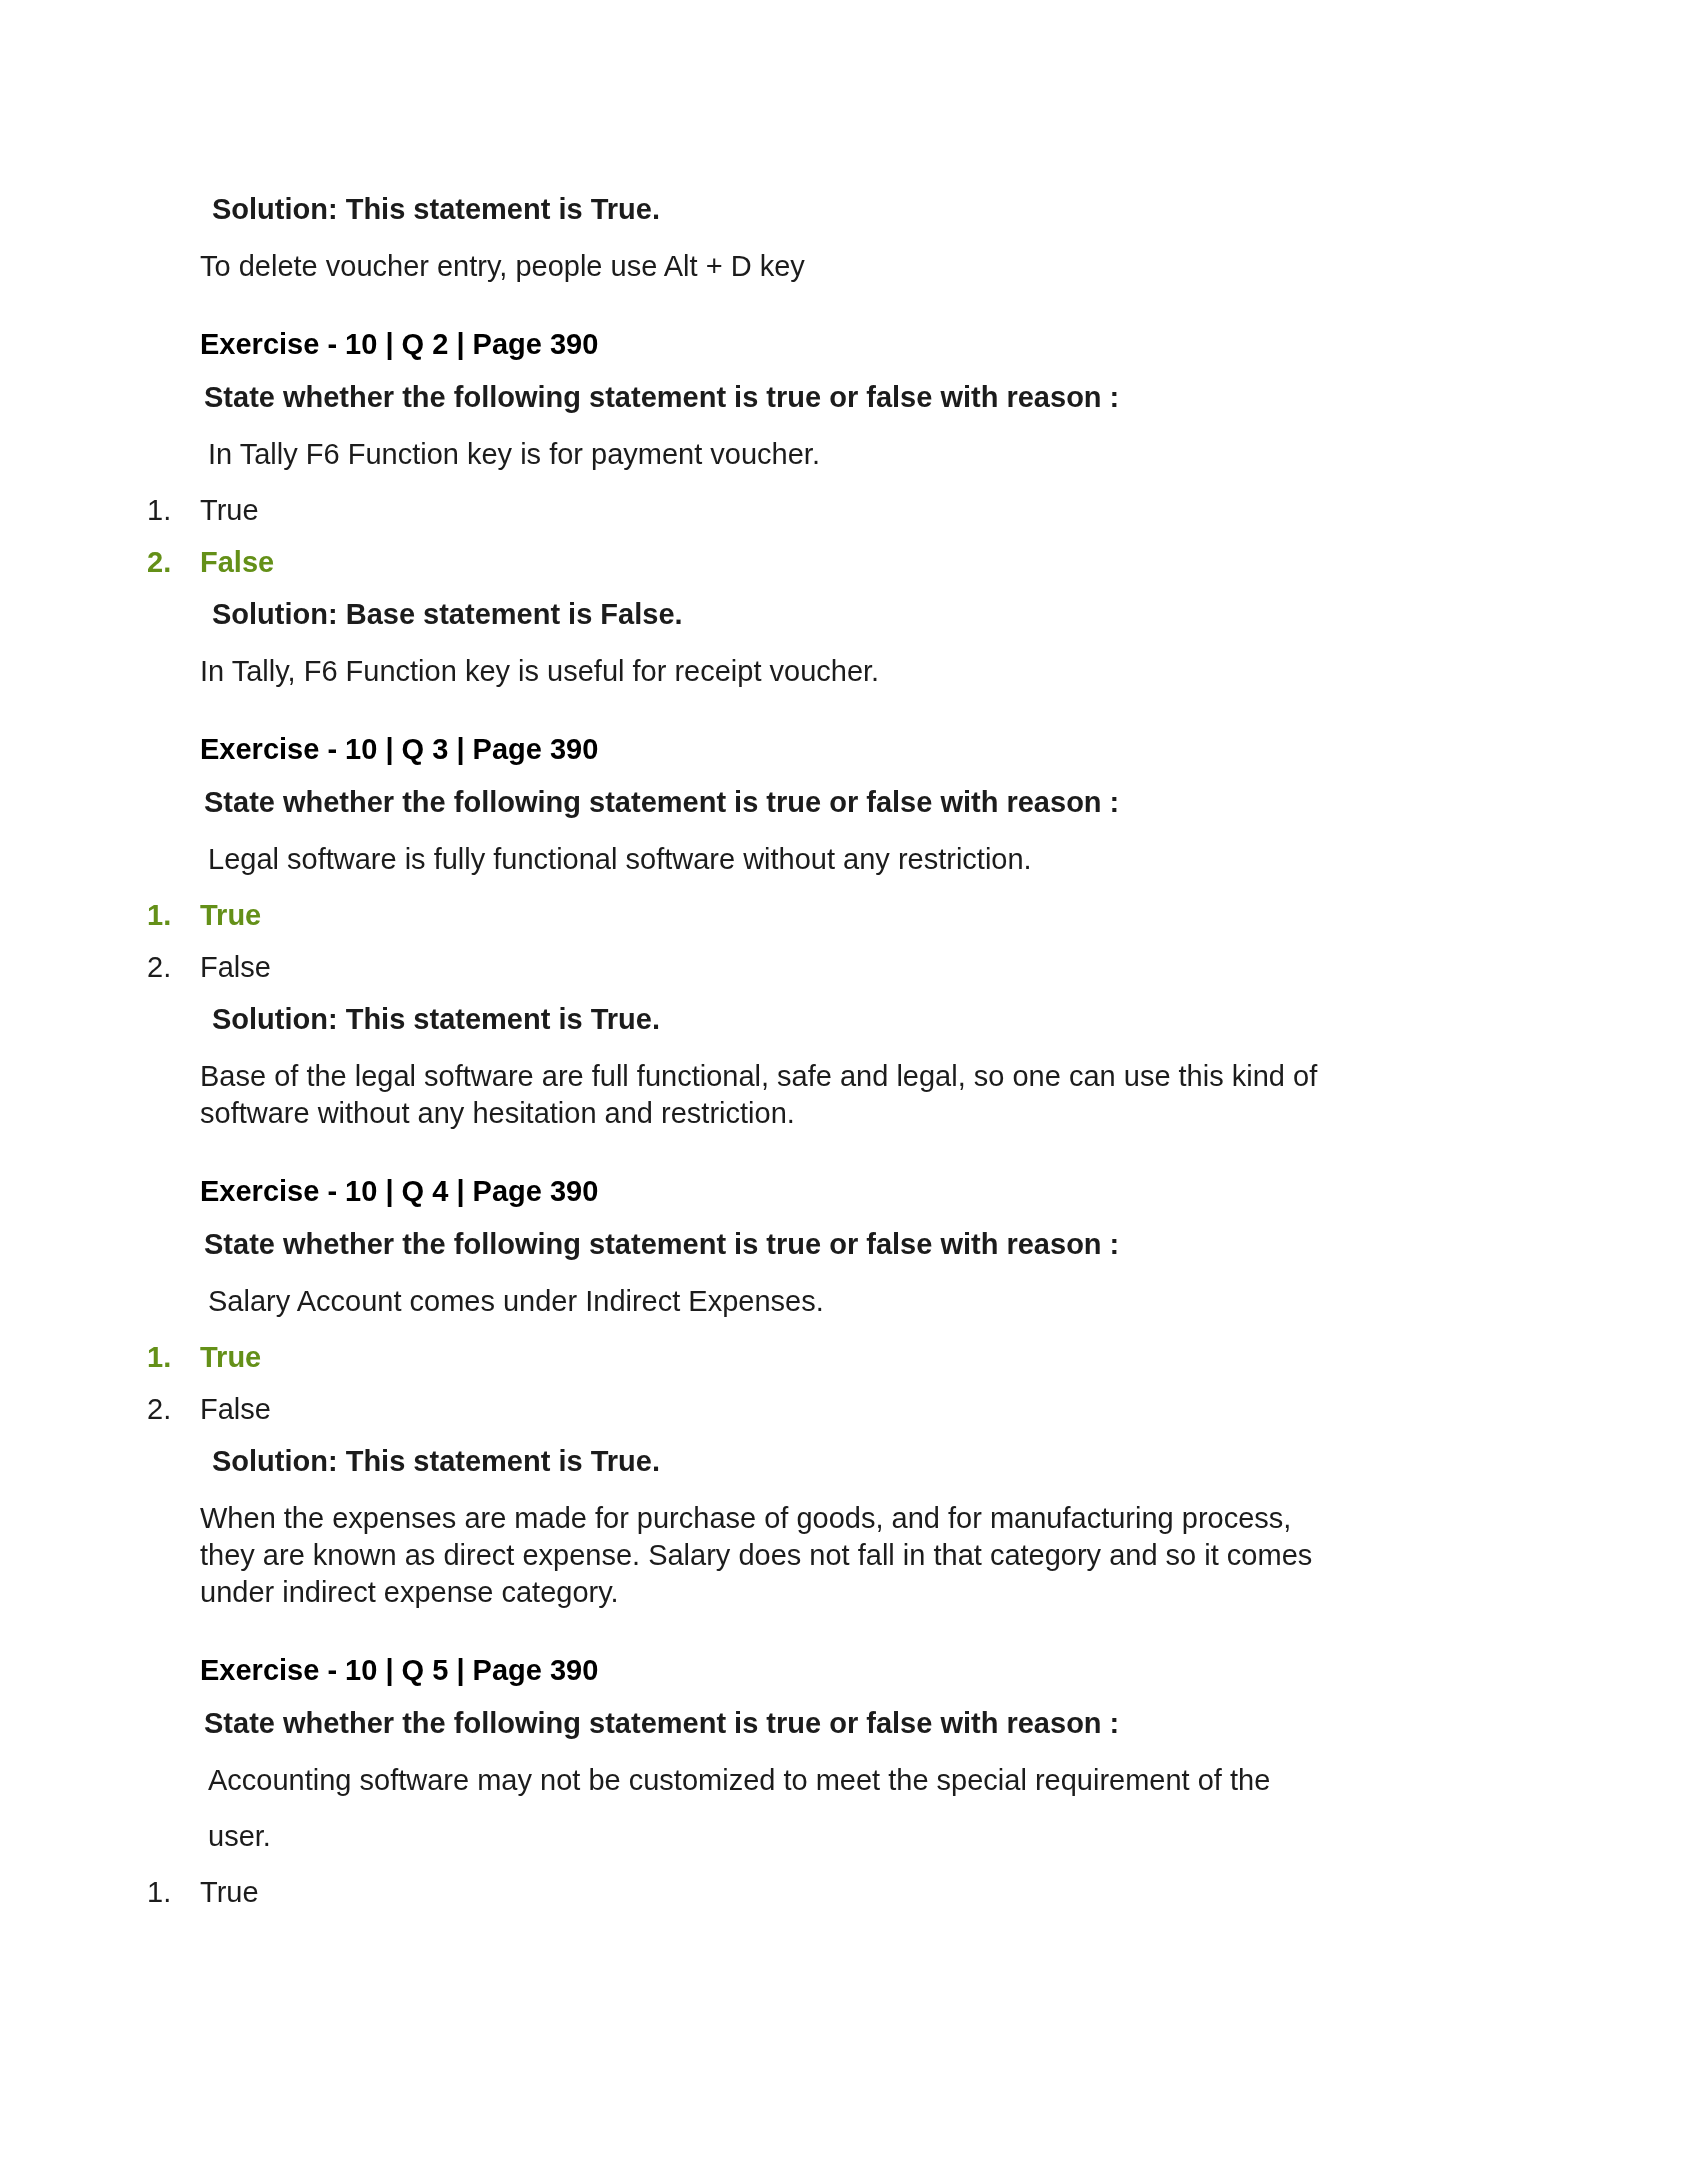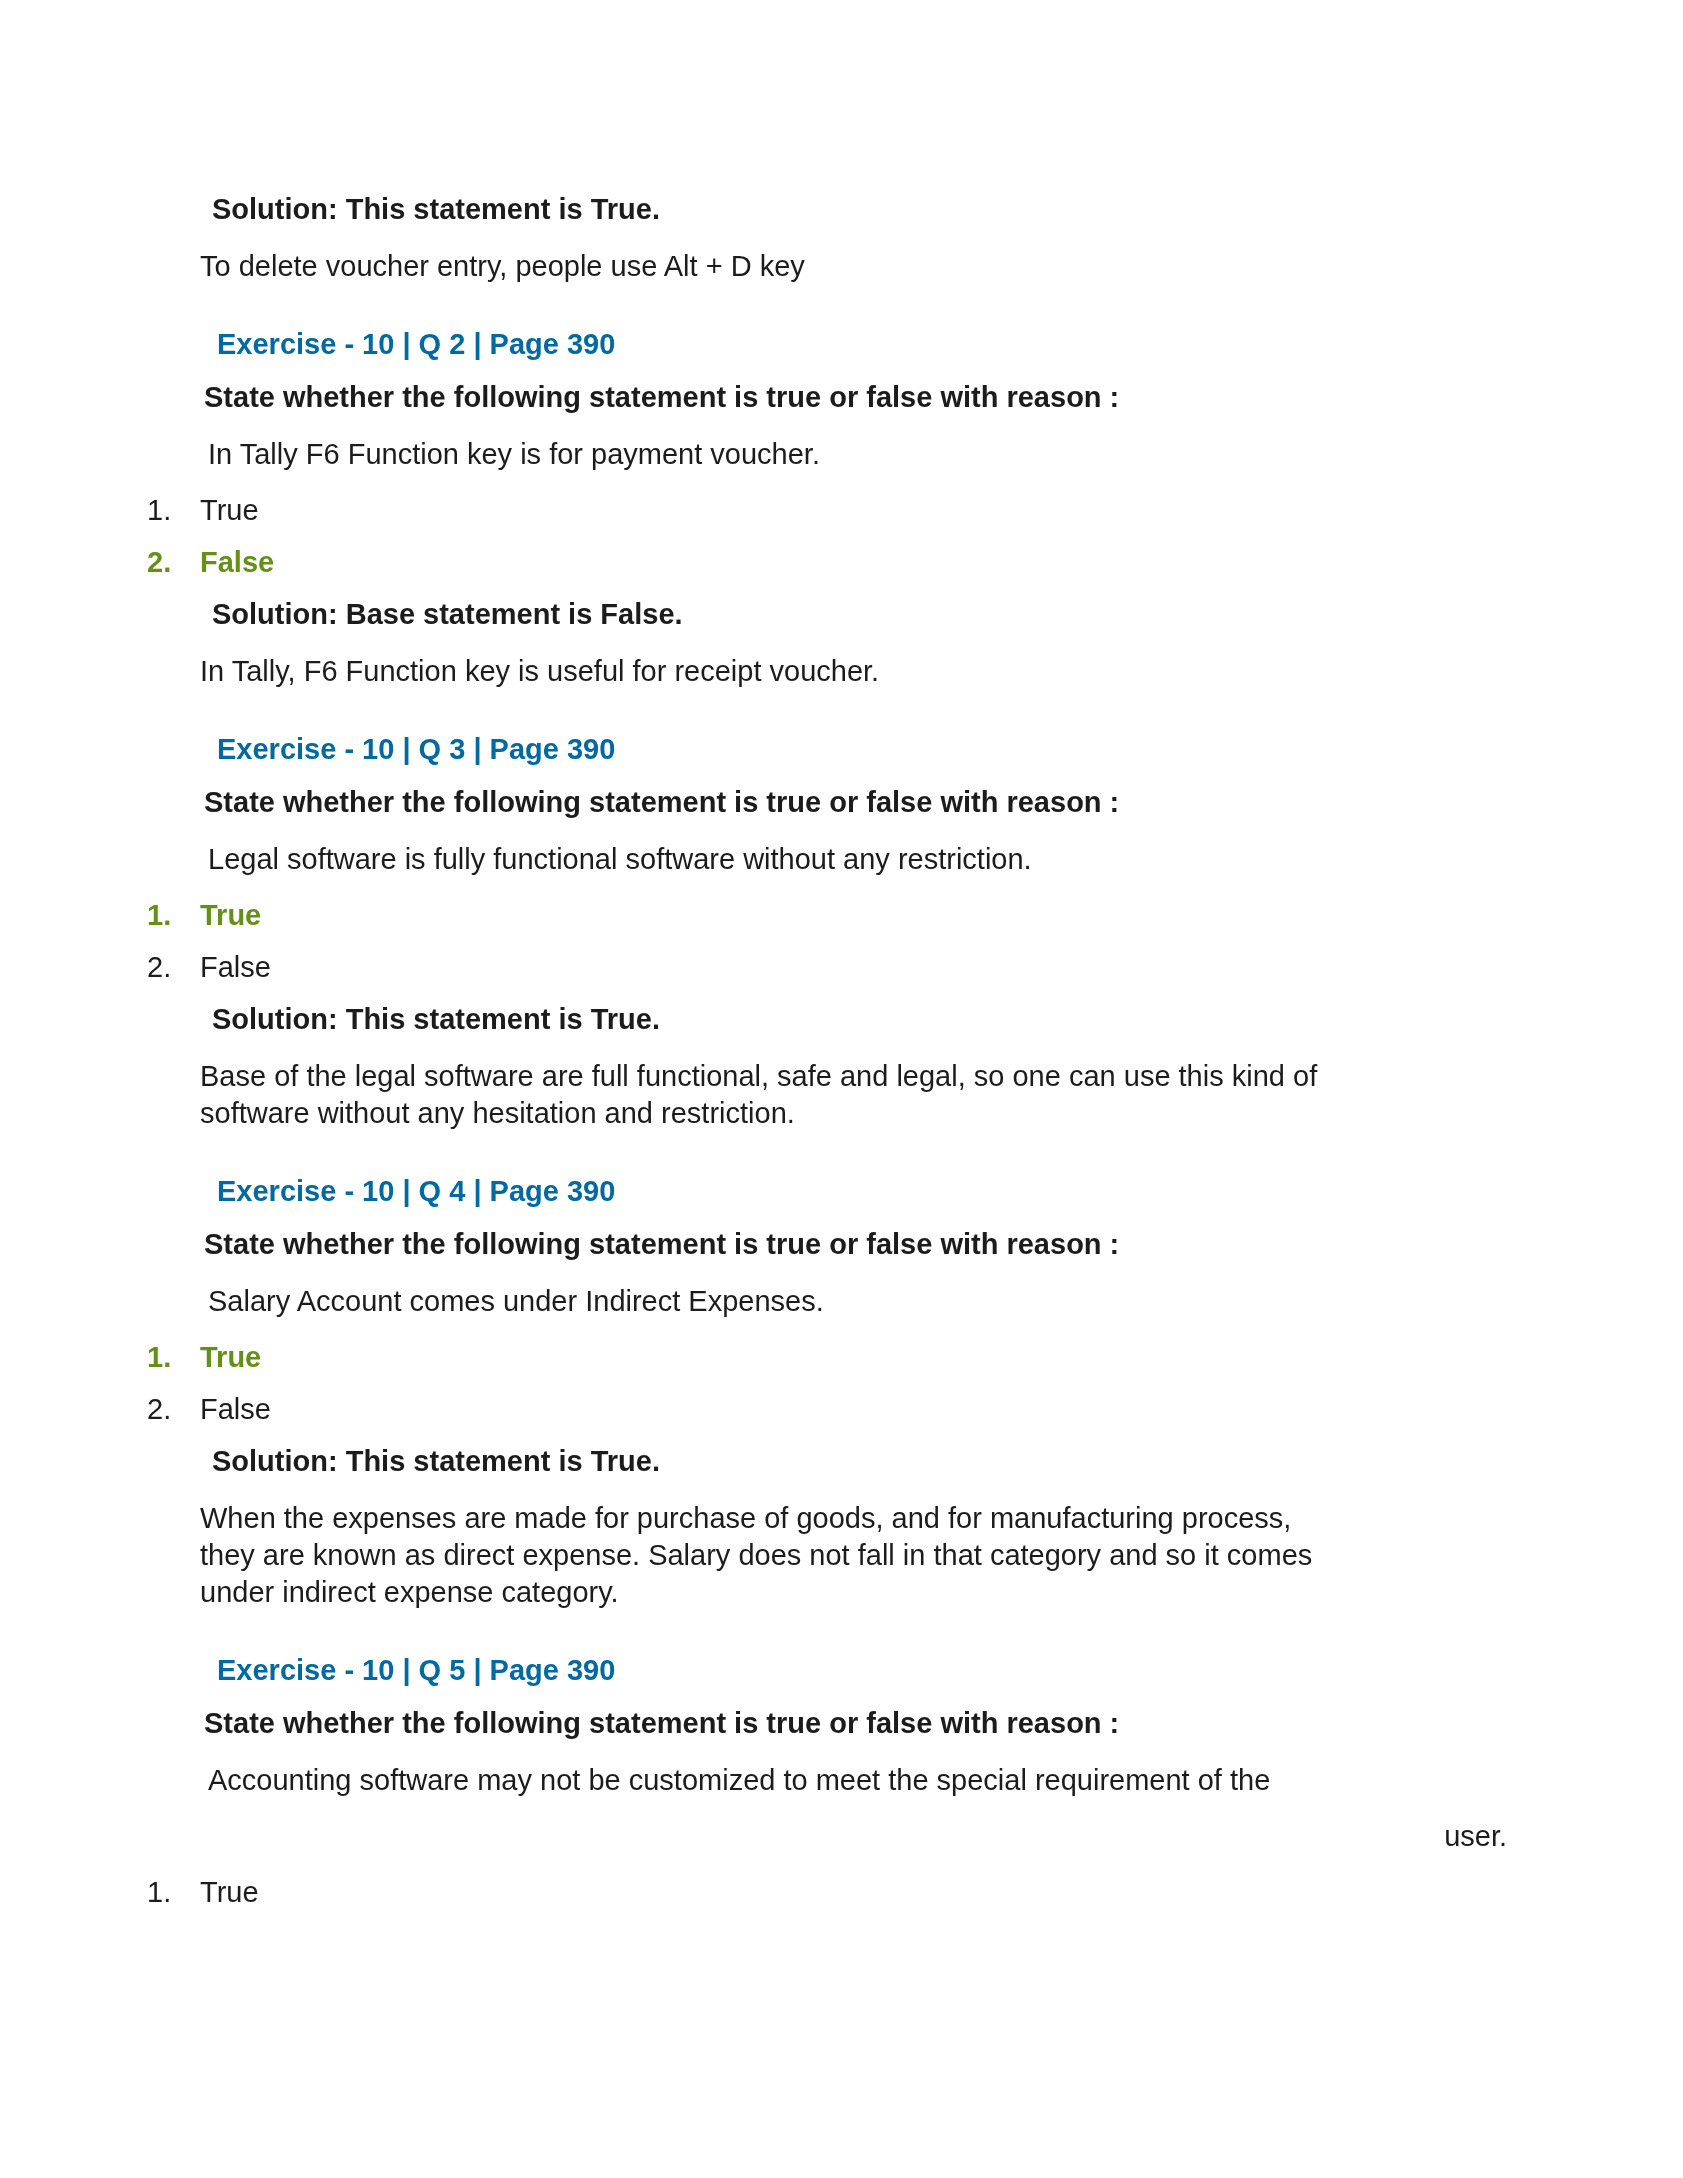--- a/index.html
+++ b/index.html
@@ -18,31 +18,31 @@
     width: 1307px;
   }
   .sol {
     font-weight: bold;
     margin: 8px 0 20px 12px;
   }
   .section:first-child .sol { margin-top: 0; }
   .expl { margin: 0; }
   .expl .line { line-height: 37px; }
   .heading {
-    color: #0369a1;
+    color: #000000;
     font-weight: bold;
-    margin: 41px 0 16px 17px;
+    margin: 41px 0 16px 0;
   }
   .prompt {
     font-weight: bold;
     margin: 0 0 20px 4px;
   }
   .statement { margin: 0 0 19px 8px; }
   .statement .line { line-height: 37px; }
-  .statement .gap-line { margin-top: 19px; text-align: right; }
+  .statement .gap-line { margin-top: 19px; }
   ol.options {
     list-style: none;
     margin: 0 0 0 -53px;
     padding: 0;
   }
   ol.options li {
     display: flex;
     margin: 0 0 15px 0;
   }
   ol.options .num {

